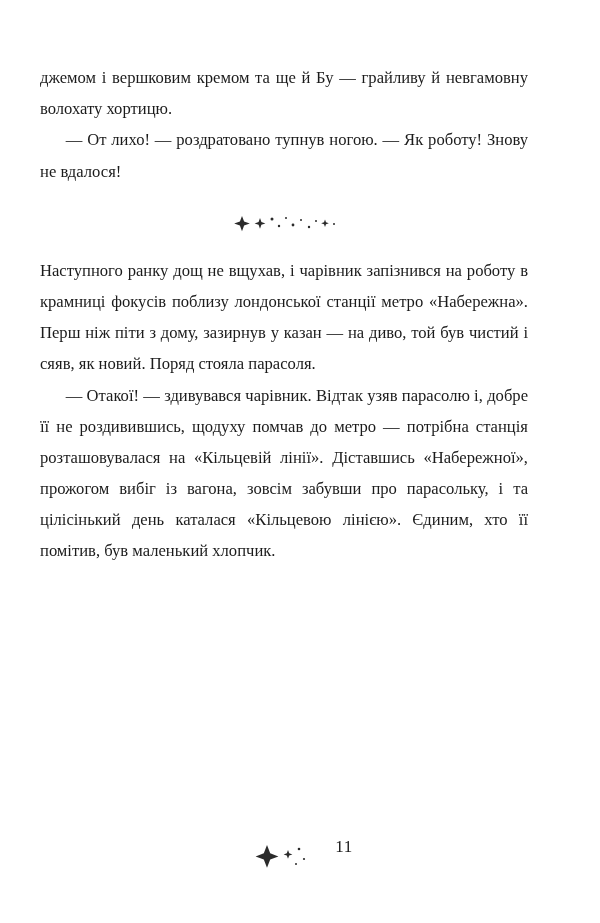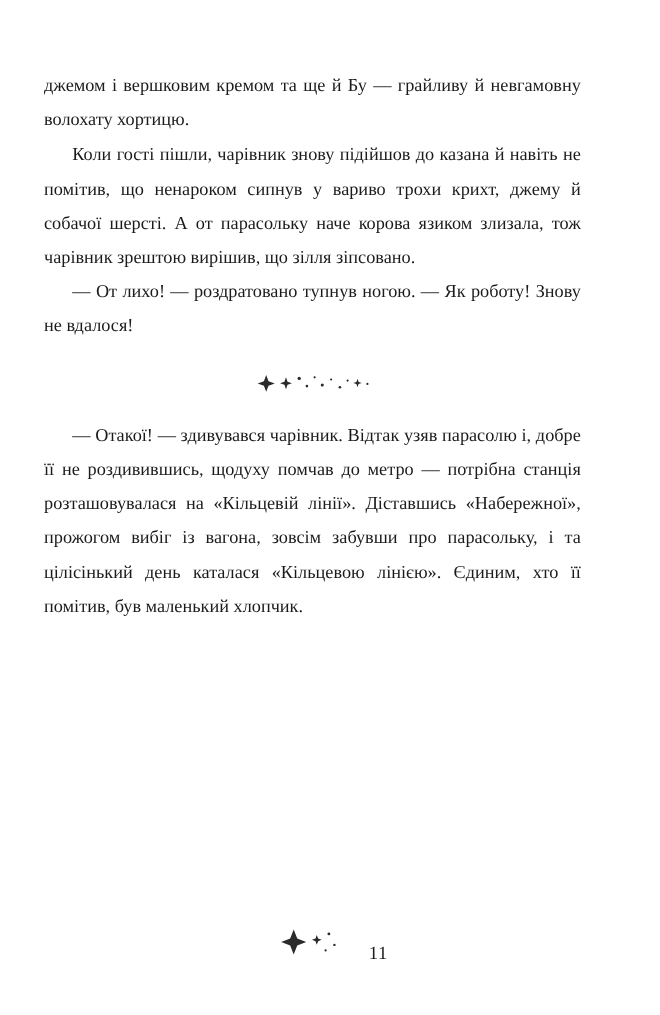--- a/index.html
+++ b/index.html
@@ -43,42 +43,41 @@
   }
   .ornament svg {
     display: block;
   }
   .footer {
     position: absolute;
     left: 0;
     right: 0;
     bottom: 46px;
     display: flex;
-    align-items: flex-end;
+    align-items: flex-start;
     justify-content: center;
     gap: 6px;
   }
   .folio {
     font-size: 17px;
     letter-spacing: 0.5px;
     color: #1b1b1b;
   }
   .footer-deco {
     display: block;
   }
 </style>
 </head>
 <body>
 
 <div class="page">
 
   <div class="body-text">
 
     <p class="">джемом і вершковим кремом та ще й Бу — грайливу й невгамовну волохату хортицю.</p>
-    <p class="indent">Коли гості пішли, чарівник знову підійшов до казана й навіть не помітив, що ненароком сипнув у вариво трохи крихт, джему й собачої шерсті. А от парасольку наче корова язиком злизала, тож чарівник зрештою вирішив, що зілля зіпсовано.</p>
     <p class="indent">— От лихо! — роздратовано тупнув ногою. — Як роботу! Знову не вдалося!</p>
 
     <div class="ornament">
       <svg width="120" height="34" viewBox="0 0 120 34" aria-hidden="true">
         <g fill="#2b2b2b">
 
           <path d="M18 9 L20.1 14.6 L25.8 16.6 L20.1 18.6 L18 24.2 L15.9 18.6 L10.2 16.6 L15.9 14.6 Z"></path>
 
           <path d="M36 11 L37.4 15 L41.4 16.4 L37.4 17.8 L36 21.8 L34.6 17.8 L30.6 16.4 L34.6 15 Z"></path>
 
@@ -88,20 +87,21 @@
           <circle cx="69" cy="18" r="1.4"></circle>
           <circle cx="77" cy="13" r="1"></circle>
           <circle cx="85" cy="20" r="1.2"></circle>
           <circle cx="92" cy="14" r="1"></circle>
           <path d="M101 12.4 L102 15.2 L104.8 16.2 L102 17.2 L101 20 L100 17.2 L97.2 16.2 L100 15.2 Z"></path>
           <circle cx="110" cy="17" r="1"></circle>
         </g>
       </svg>
     </div>
 
+    <p class="">Наступного ранку дощ не вщухав, і чарівник запізнився на роботу в крамниці фокусів поблизу лондонської станції метро «Набережна». Перш ніж піти з дому, зазирнув у казан — на диво, той був чистий і сяяв, як новий. Поряд стояла парасоля.</p>
     <p class="indent">— Отакої! — здивувався чарівник. Відтак узяв парасолю і, добре її не роздивившись, щодуху помчав до метро — потрібна станція розташовувалася на «Кільцевій лінії». Діставшись «Набережної», прожогом вибіг із вагона, зовсім забувши про парасольку, і та цілісінький день каталася «Кільцевою лінією». Єдиним, хто її помітив, був маленький хлопчик.</p>
 
   </div>
 
   <div class="footer">
     <svg class="footer-deco" width="82" height="40" viewBox="0 0 82 40" aria-hidden="true">
       <g fill="#2b2b2b">
         <path d="M20 8 L23.2 16.2 L31.4 19.4 L23.2 22.6 L20 30.8 L16.8 22.6 L8.6 19.4 L16.8 16.2 Z"></path>
         <path d="M41 13 L42.2 16.2 L45.4 17.4 L42.2 18.6 L41 21.8 L39.8 18.6 L36.6 17.4 L39.8 16.2 Z"></path>
         <circle cx="52" cy="12" r="1.3"></circle>

